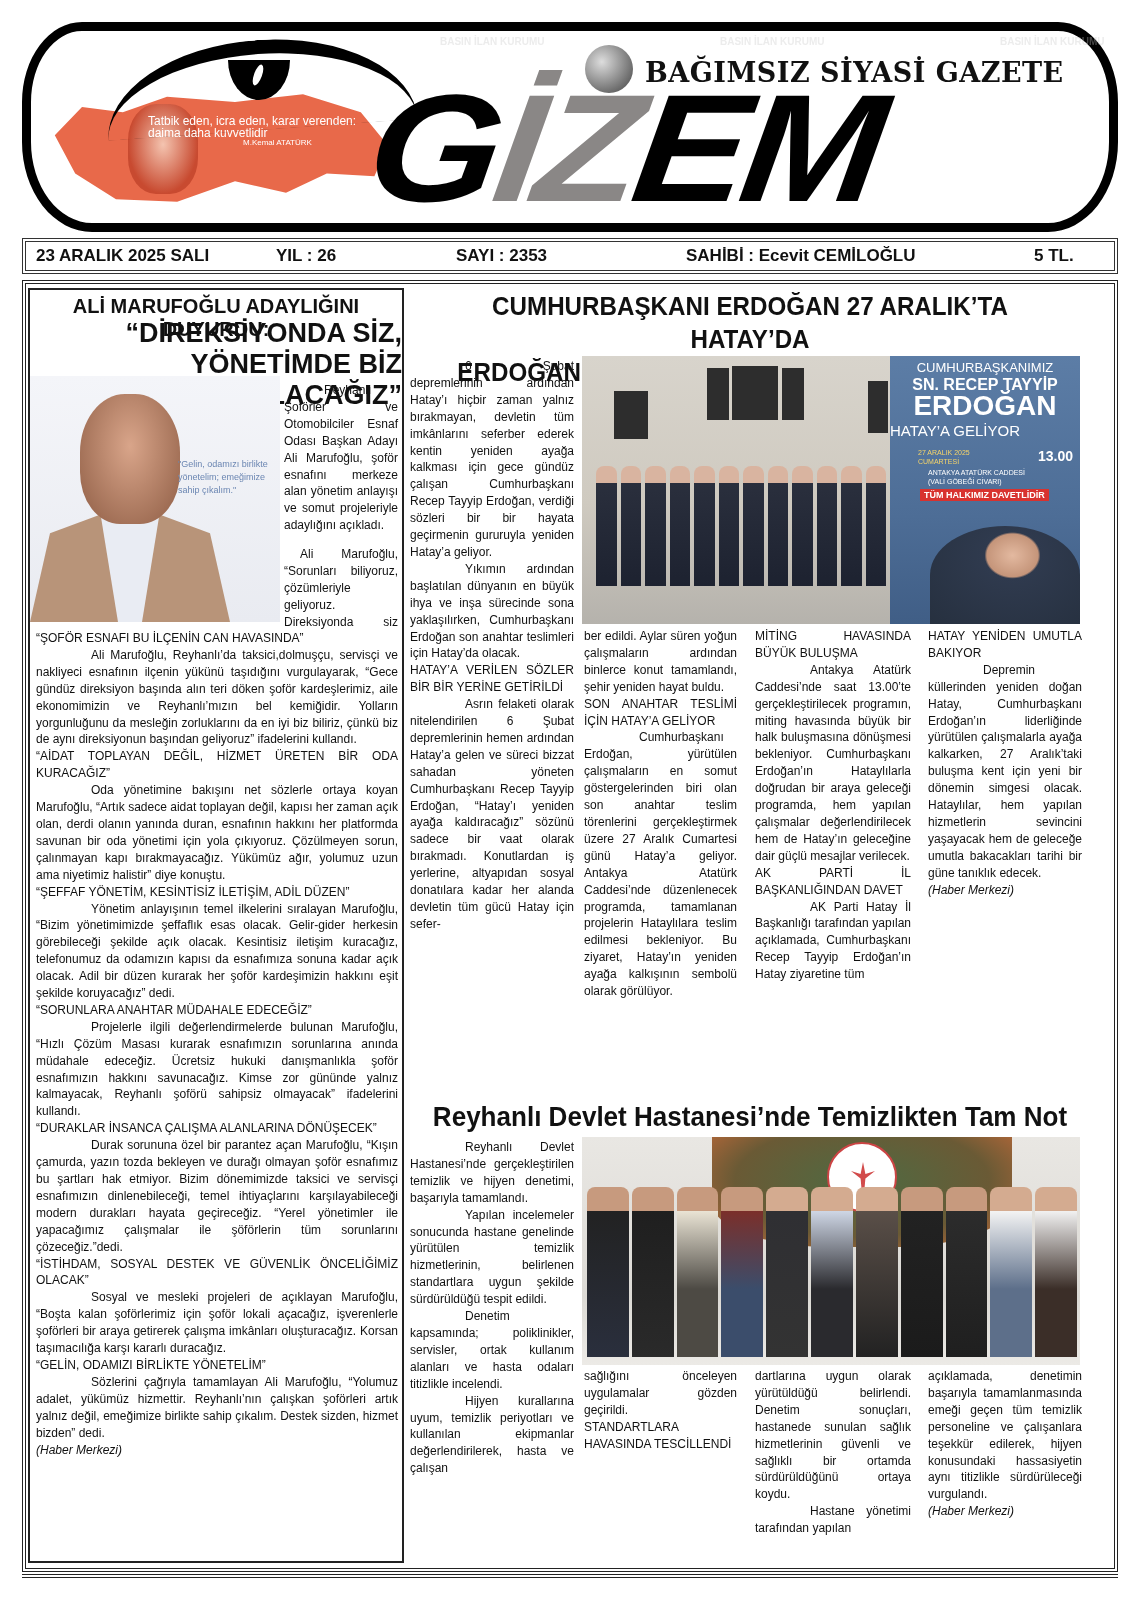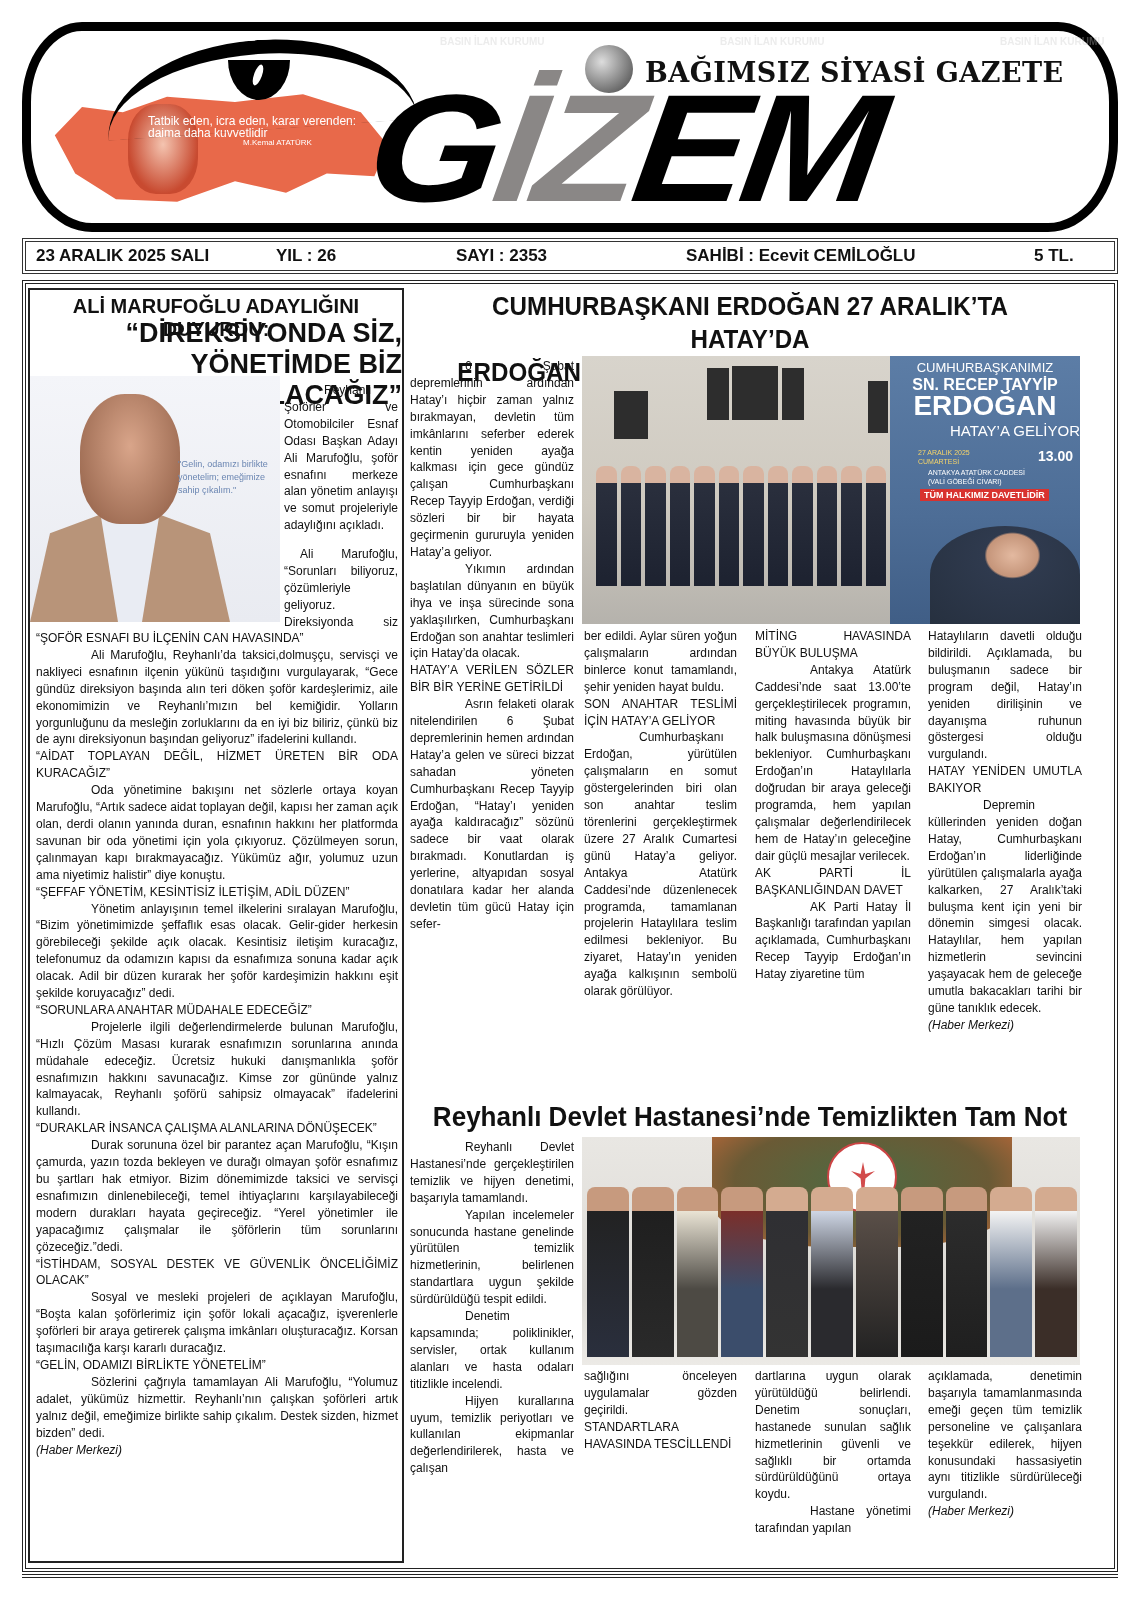--- a/index.html
+++ b/index.html
@@ -34,21 +34,21 @@
 .col .sig{font-style:italic;text-indent:0}
 .rh{position:absolute;left:406px;top:290px;width:688px;text-align:center;font-weight:bold;font-size:26px;line-height:33px;transform:scaleX(.93);transform-origin:center top}
 .photo2{position:absolute;left:582px;top:356px;width:308px;height:268px;background:linear-gradient(180deg,#d8d4cc 0%,#cfcac0 55%,#b5b2ac 100%)}
 .win{position:absolute;background:#2d2d2d;border:3px solid #2d2d2d}
 .men{position:absolute;left:14px;top:110px;width:290px;height:120px;display:flex;gap:4px}
 .men div{flex:1;background:linear-gradient(180deg,#d9b4a0 0,#d9b4a0 14%,#2a2f3d 14%,#1d2230 100%);border-radius:8px 8px 0 0}
 .poster{position:absolute;left:890px;top:356px;width:190px;height:268px;background:linear-gradient(180deg,#5c7da6,#4d6d96 60%,#405e86)}
 .poster .t1{position:absolute;top:4px;width:100%;text-align:center;color:#fff;font-size:13px}
 .poster .t2{position:absolute;top:20px;width:100%;text-align:center;color:#fff;font-weight:bold;font-size:16px}
 .poster .t3{position:absolute;top:34px;width:100%;text-align:center;color:#fff;font-weight:900;font-size:28px}
-.poster .t4{position:absolute;top:66px;width:100%;text-align:right;color:#fff;font-size:15px}
+.poster .t4{position:absolute;top:66px;width:100%;text-align:left;color:#fff;font-size:15px}
 .poster .t5{position:absolute;left:28px;top:92px;color:#f5d46a;font-size:7px;line-height:9px}
 .poster .t6{position:absolute;left:148px;top:92px;color:#fff;font-weight:bold;font-size:14px}
 .poster .t7{position:absolute;left:38px;top:112px;color:#fff;font-size:7px;line-height:9px}
 .poster .t8{position:absolute;left:30px;top:133px;padding:1px 4px;background:#d8322f;color:#fff;font-weight:bold;font-size:9px}
 .poster .pers{position:absolute;left:40px;top:170px;width:150px;height:98px;background:radial-gradient(ellipse at 55% 30%,#e3b9a0 0,#c5957a 22%,#2f3a4e 24%,#26303f 100%);border-radius:50% 50% 0 0}
 .rh2{position:absolute;left:406px;top:1101px;width:688px;text-align:center;font-weight:bold;font-size:28px;transform:scaleX(.93);transform-origin:center top}
 .photo3{position:absolute;left:582px;top:1137px;width:498px;height:228px;background:linear-gradient(180deg,#e9e7e3 0,#dcdad5 70%,#eceae6 100%)}
 .wall{position:absolute;left:130px;top:0;width:300px;height:110px;background:radial-gradient(ellipse at 50% 40%,#4f6a42,#6a5a35 60%,#c86b3a 100%);border-radius:0 0 40% 40%}
 .emblem{position:absolute;left:245px;top:5px;width:70px;height:70px;border-radius:50%;background:#fff;border:2px solid #c44}
 .emblem:after{content:"";position:absolute;left:22px;top:18px;width:24px;height:30px;background:#d24b4b;clip-path:polygon(50% 0,60% 40%,100% 30%,60% 55%,55% 100%,45% 100%,40% 55%,0 30%,40% 40%)}
@@ -174,21 +174,20 @@
     <p class="h">SON ANAHTAR TESLİMİ İÇİN HATAY’A GELİYOR</p>
     <p>Cumhurbaşkanı Erdoğan, yürütülen çalışmaların en somut göstergelerinden biri olan son anahtar teslim törenlerini gerçekleştirmek üzere 27 Aralık Cumartesi günü Hatay’a geliyor. Antakya Atatürk Caddesi’nde düzenlenecek programda, tamamlanan projelerin Hataylılara teslim edilmesi bekleniyor. Bu ziyaret, Hatay’ın yeniden ayağa kalkışının sembolü olarak görülüyor.</p>
   </div>
 <div class="col" style="left:755px;top:628px;width:156px" id="a2c3">
     <p class="h">MİTİNG HAVASINDA BÜYÜK BULUŞMA</p>
     <p>Antakya Atatürk Caddesi’nde saat 13.00’te gerçekleştirilecek programın, miting havasında büyük bir halk buluşmasına dönüşmesi bekleniyor. Cumhurbaşkanı Erdoğan’ın Hataylılarla doğrudan bir araya geleceği programda, hem yapılan çalışmalar değerlendirilecek hem de Hatay’ın geleceğine dair güçlü mesajlar verilecek.</p>
     <p class="h">AK PARTİ İL BAŞKANLIĞINDAN DAVET</p>
     <p>AK Parti Hatay İl Başkanlığı tarafından yapılan açıklamada, Cumhurbaşkanı Recep Tayyip Erdoğan’ın Hatay ziyaretine tüm</p>
   </div>
 <div class="col" style="left:928px;top:628px;width:154px" id="a2c4">
-    <p class="noi">Hataylıların davetli olduğu bildirildi. Açıklamada, bu buluşmanın sadece bir program değil, Hatay’ın yeniden dirilişinin ve dayanışma ruhunun göstergesi olduğu vurgulandı.</p>
     <p class="h">HATAY YENİDEN UMUTLA BAKIYOR</p>
     <p>Depremin küllerinden yeniden doğan Hatay, Cumhurbaşkanı Erdoğan’ın liderliğinde yürütülen çalışmalarla ayağa kalkarken, 27 Aralık’taki buluşma kent için yeni bir dönemin simgesi olacak. Hataylılar, hem yapılan hizmetlerin sevincini yaşayacak hem de geleceğe umutla bakacakları tarihi bir güne tanıklık edecek.</p>
     <p class="sig">(Haber Merkezi)</p>
   </div>
 
 <div class="rh2">Reyhanlı Devlet Hastanesi’nde Temizlikten Tam Not</div>
 <div class="photo3">
   <div class="wall"></div>
   <div class="emblem"></div>
   <div class="staff">

